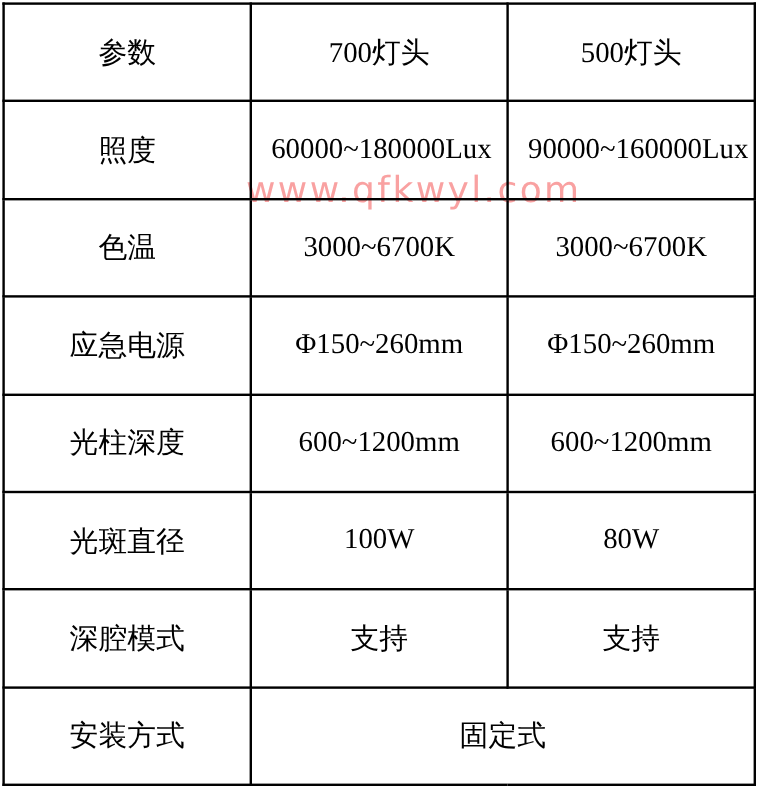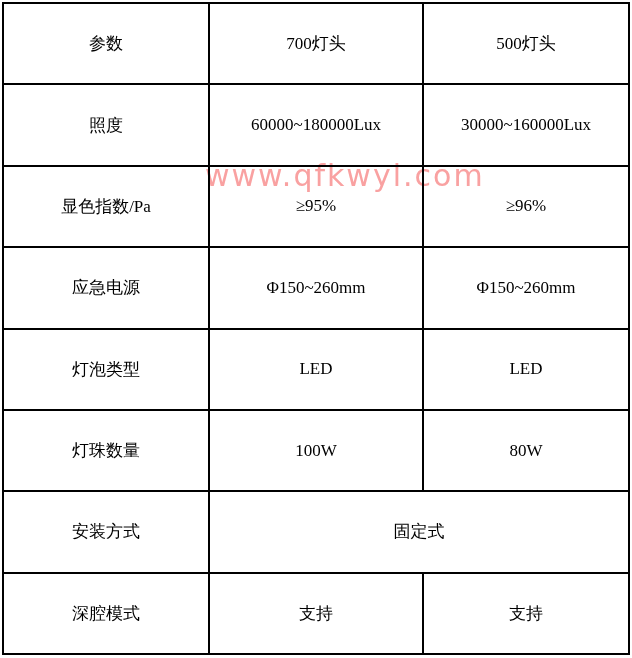--- a/index.html
+++ b/index.html
@@ -11,21 +11,21 @@
     position: relative;
     width: 632px;
     height: 658px;
     background: #ffffff;
     overflow: hidden;
     font-family: "Liberation Serif", "DejaVu Serif", serif;
   }
   .watermark {
     position: absolute;
     left: 205px;
-    top: 158px;
+    top: 141px;
     z-index: 0;
     font-family: "DejaVu Sans", sans-serif;
     font-size: 30px;
     line-height: 36px;
     letter-spacing: 2px;
     color: #f9a1a1;
     white-space: nowrap;
     pointer-events: none;
   }
   table.spec {
@@ -39,21 +39,21 @@
     table-layout: fixed;
     background: transparent;
   }
   table.spec th,
   table.spec td {
     border: 2px solid #000000;
     text-align: center;
     vertical-align: middle;
     padding: 16px;
     font-family: "Liberation Serif", "DejaVu Serif", serif;
-    font-size: 17px;
+    font-size: 24px;
     font-weight: 400;
     color: #000000;
     background: transparent;
     white-space: nowrap;
     overflow: hidden;
   }
   col.c1 { width: 206px; }
   col.c2 { width: 214px; }
   col.c3 { width: 206px; }
 </style>
@@ -73,47 +73,47 @@
     <tbody>
       <tr>
         <th>参数</th>
         <th>700灯头</th>
         <th>500灯头</th>
       </tr>
 
       <tr>
         <td>照度</td>
         <td>60000~180000Lux</td>
-        <td>30000~160000Lux</td>
+        <td>90000~160000Lux</td>
       </tr>
       <tr>
-        <td>显色指数/Pa</td>
-        <td>≥95%</td>
-        <td>≥96%</td>
+        <td>色温</td>
+        <td>3000~6700K</td>
+        <td>3000~6700K</td>
       </tr>
       <tr>
         <td>应急电源</td>
         <td>Φ150~260mm</td>
         <td>Φ150~260mm</td>
       </tr>
       <tr>
-        <td>灯泡类型</td>
-        <td>LED</td>
-        <td>LED</td>
+        <td>光柱深度</td>
+        <td>600~1200mm</td>
+        <td>600~1200mm</td>
       </tr>
       <tr>
-        <td>灯珠数量</td>
+        <td>光斑直径</td>
         <td>100W</td>
         <td>80W</td>
       </tr>
       <tr>
-        <td>安装方式</td>
-        <td colspan="2">固定式</td>
+        <td>深腔模式</td>
+        <td>支持</td>
+        <td>支持</td>
       </tr>
 
       <tr>
-        <td>深腔模式</td>
-        <td>支持</td>
-        <td>支持</td>
+        <td>安装方式</td>
+        <td colspan="2">固定式</td>
       </tr>
     </tbody>
   </table>
 </div>
 
 </body></html>

